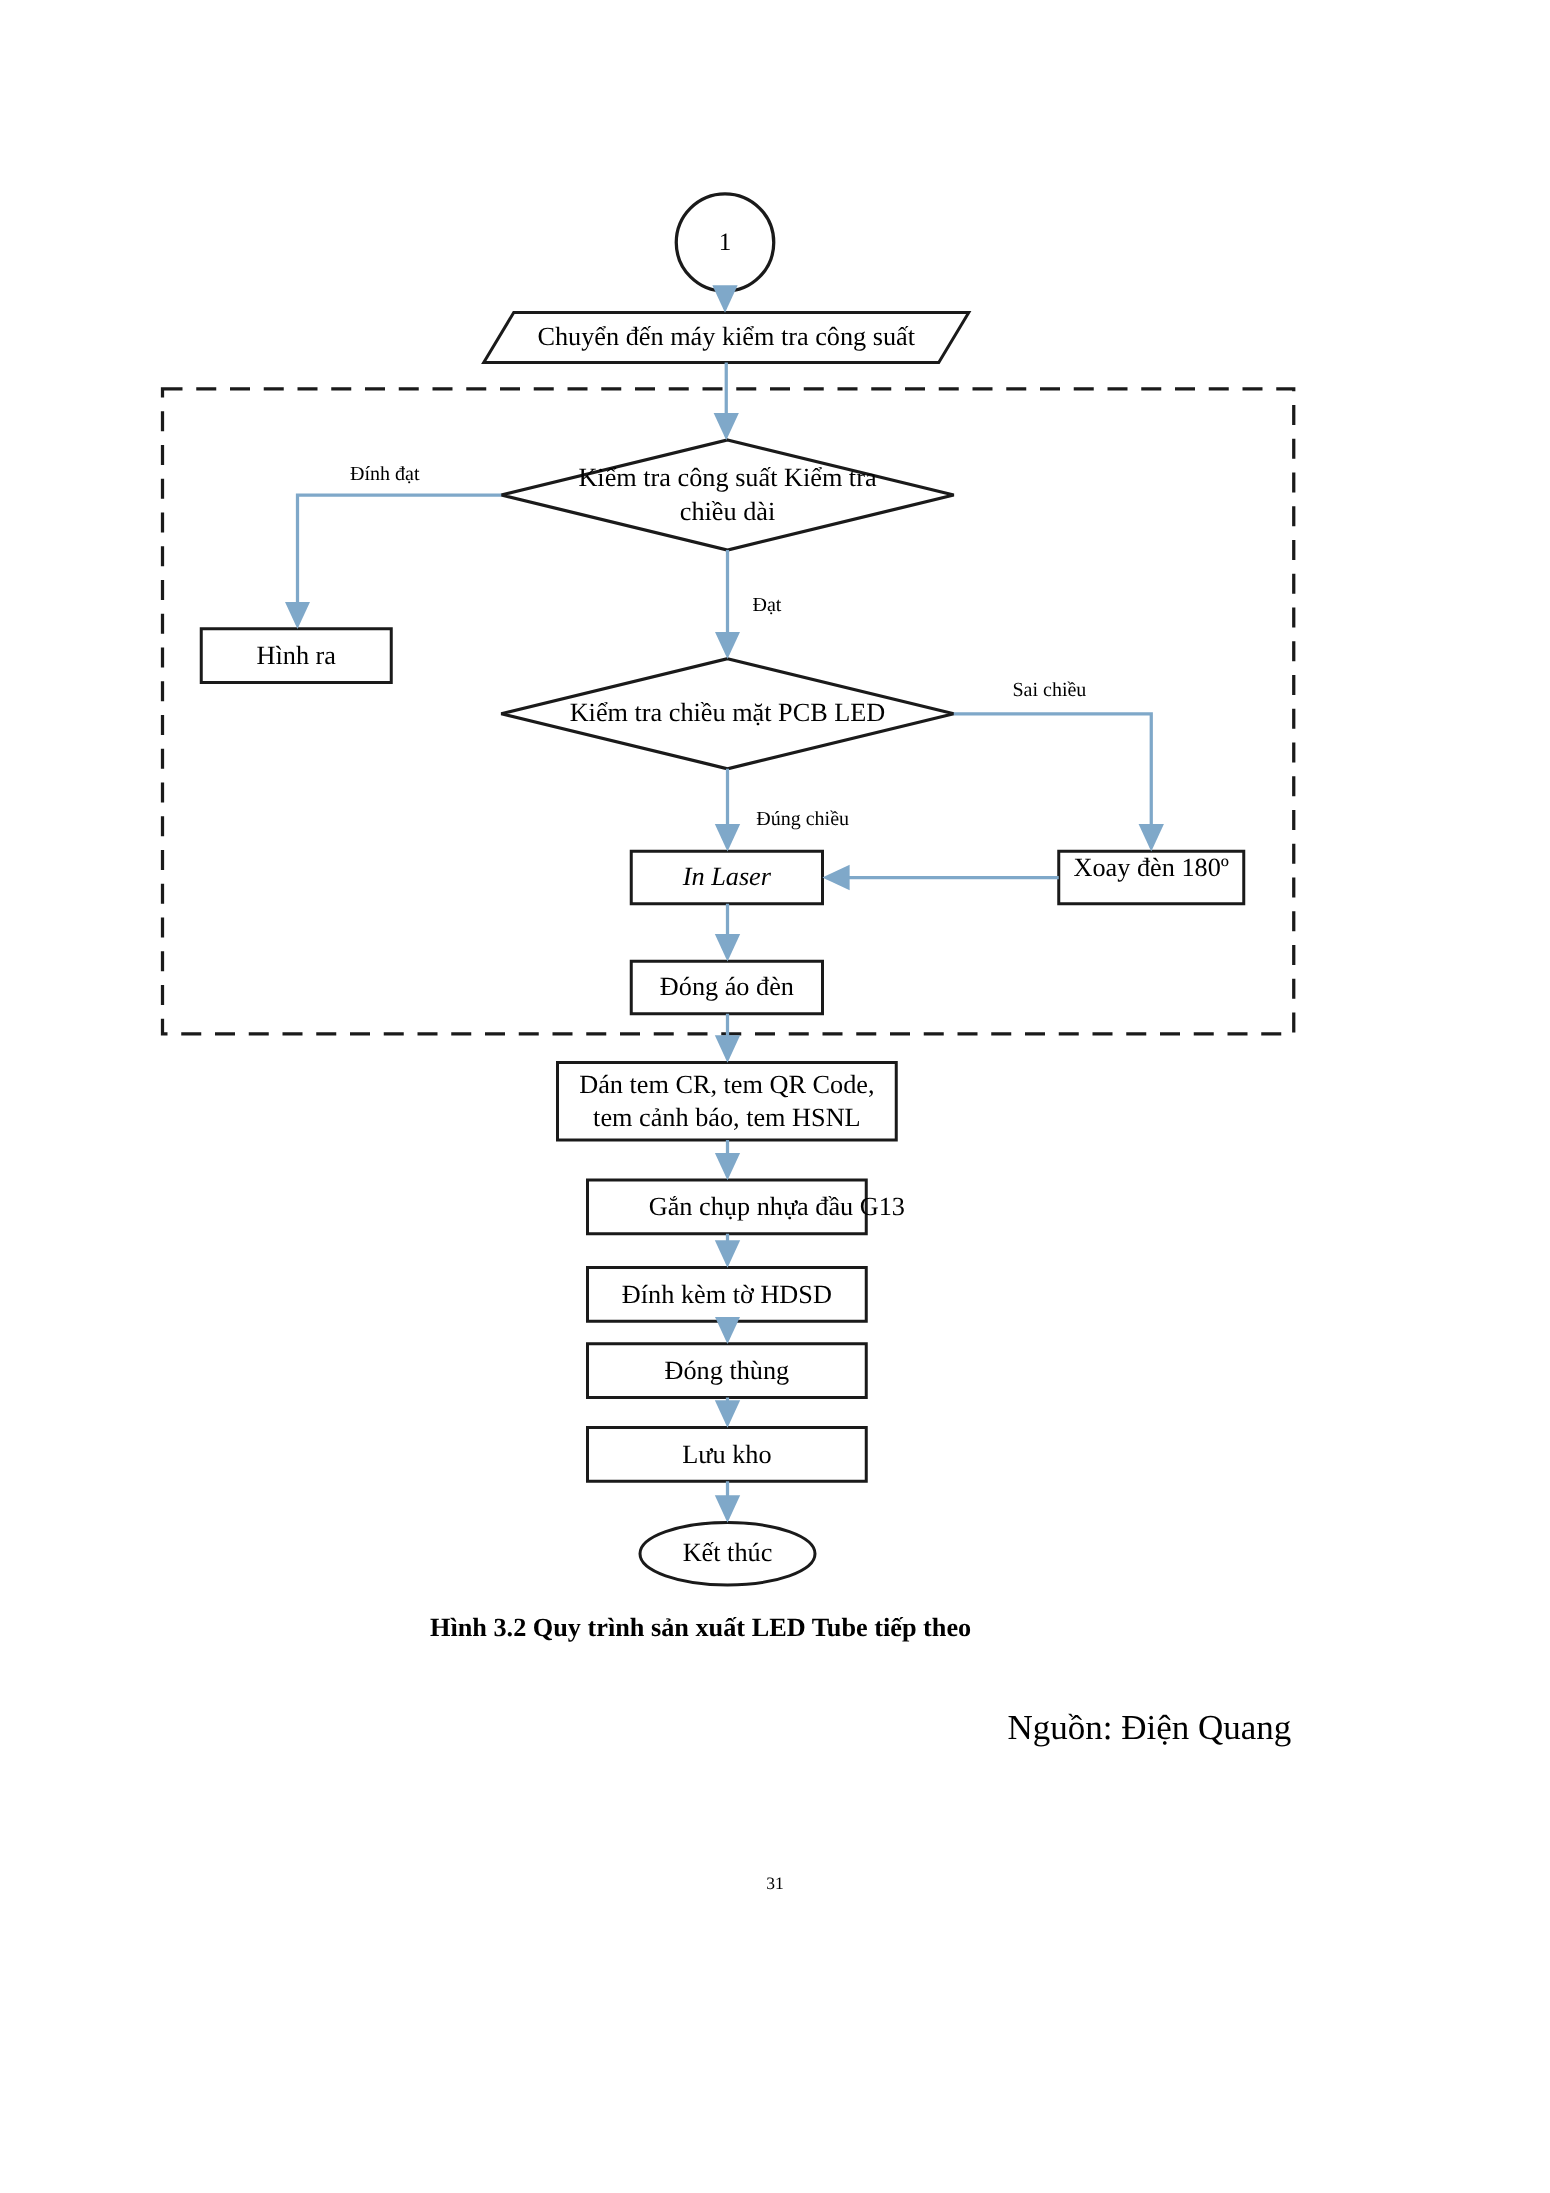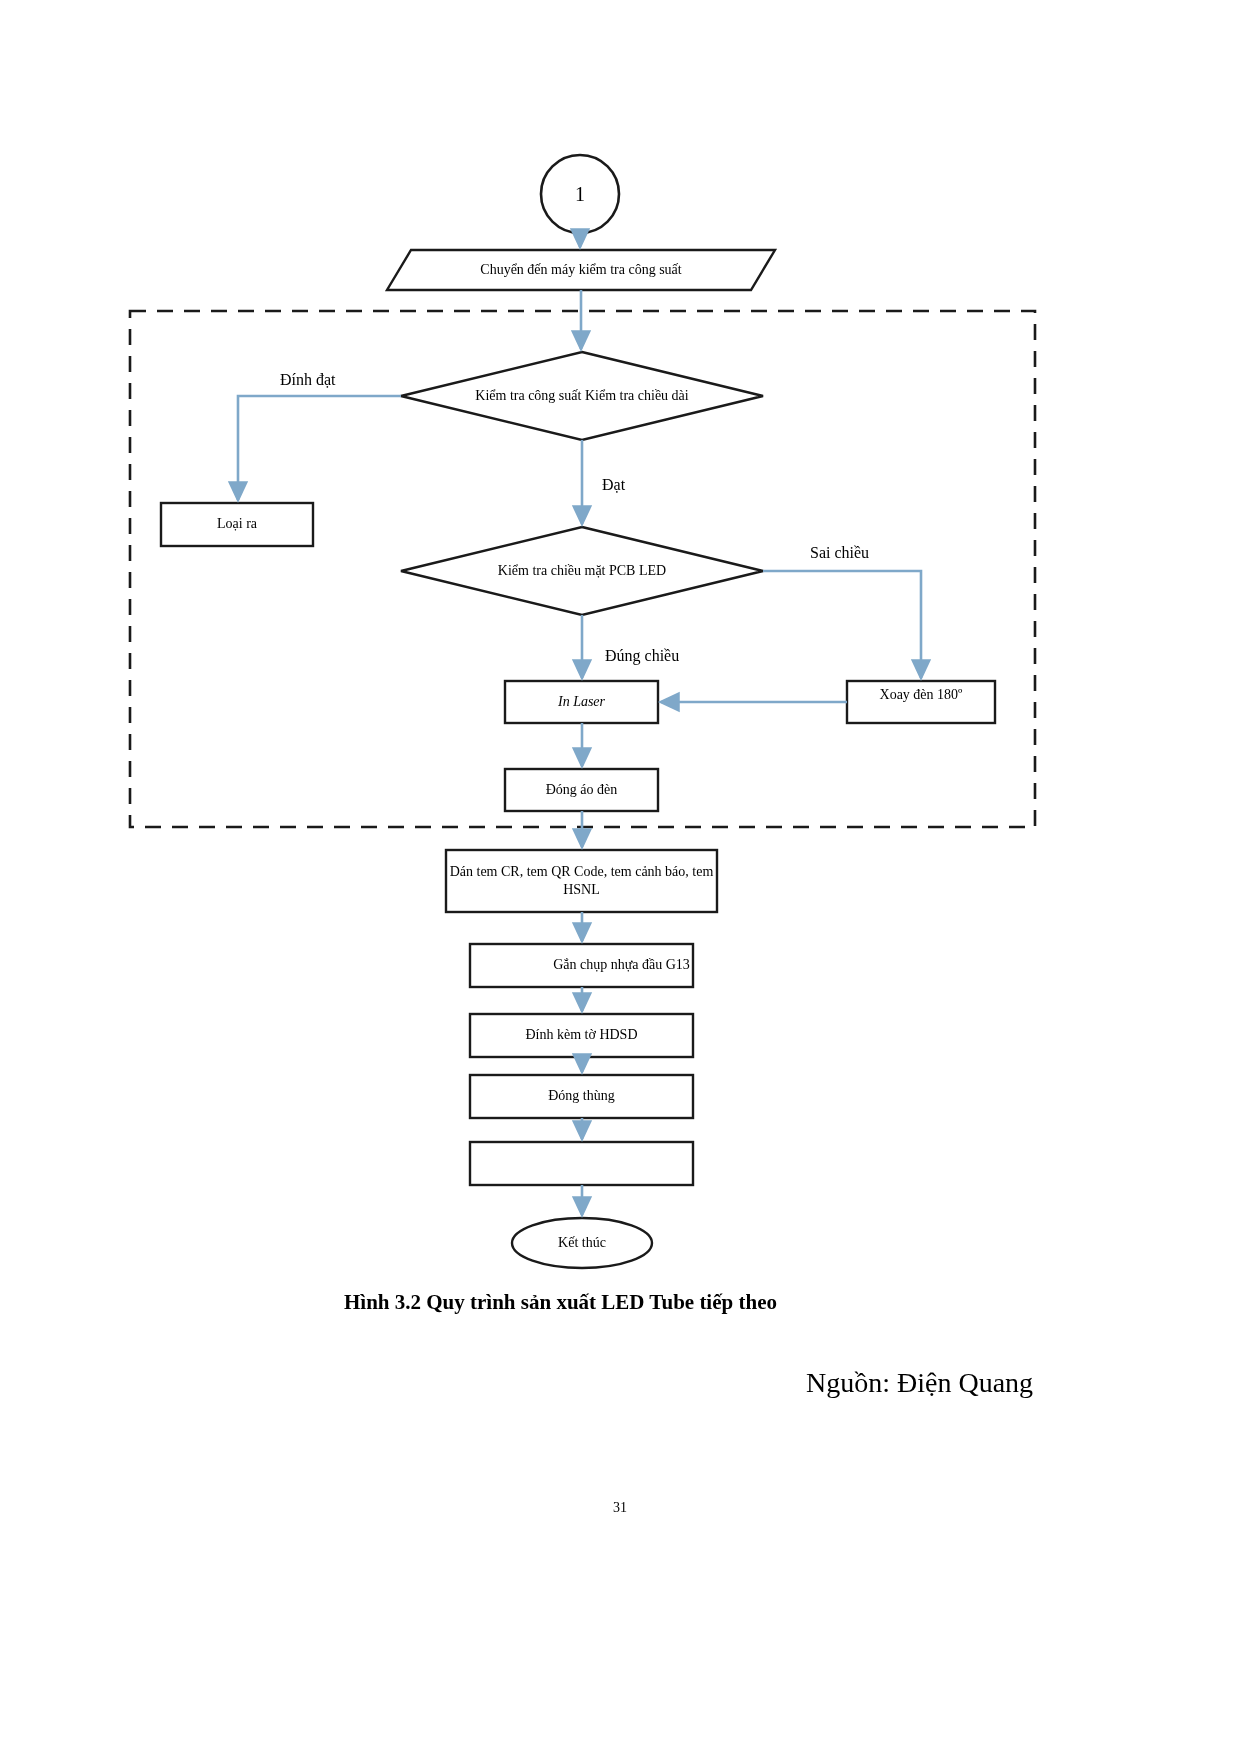--- a/index.html
+++ b/index.html
@@ -27,21 +27,21 @@
     width: 1240px;
     height: 1754px;
   }
   
   .shape-text {
     position: absolute;
     display: flex;
     align-items: center;
     justify-content: center;
     text-align: center;
-    font-size: 14px;
+    font-size: 21px;
     line-height: 1.3;
     pointer-events: none;
   }
   .edge-label {
     position: absolute;
     font-size: 16px;
     white-space: nowrap;
   }
   
   .caption {
@@ -141,21 +141,21 @@
   <div class="shape-text" style="left:400px; top:250px; width:362px; height:40px;">
     <span class="lbl">Chuyển đến máy kiểm tra công suất</span>
   </div>
 
   <div class="shape-text" style="left:452px; top:362px; width:260px; height:68px;">
     <span class="lbl">Kiểm tra công suất
 Kiểm tra chiều dài</span>
   </div>
 
   <div class="shape-text" style="left:161px; top:503px; width:152px; height:43px;">
-    <span class="lbl">Loại ra</span>
+    <span class="lbl">Hình ra</span>
   </div>
 
   <div class="shape-text" style="left:452px; top:537px; width:260px; height:68px;">
     <span class="lbl">Kiểm tra chiều mặt
 PCB LED</span>
   </div>
 
   <div class="shape-text" style="left:505px; top:681px; width:153px; height:42px;font-style:italic;">
     <span class="lbl">In Laser</span>
   </div>
@@ -178,20 +178,23 @@
   </div>
 
   <div class="shape-text" style="left:470px; top:1014px; width:223px; height:43px;">
     <span class="lbl">Đính kèm tờ HDSD</span>
   </div>
 
   <div class="shape-text" style="left:470px; top:1075px; width:223px; height:43px;">
     <span class="lbl">Đóng thùng</span>
   </div>
 
+  <div class="shape-text" style="left:470px; top:1142px; width:223px; height:43px;">
+    <span class="lbl">Lưu kho</span>
+  </div>
 
   <div class="shape-text" style="left:512px; top:1218px; width:140px; height:50px;">
     <span class="lbl">Kết thúc</span>
   </div>
 
   <div class="edge-label" style="left:280px; top:371px;">Đính đạt</div>
 
   <div class="edge-label" style="left:602px; top:476px;">Đạt</div>
 
   <div class="edge-label" style="left:810px; top:544px;">Sai chiều</div>

